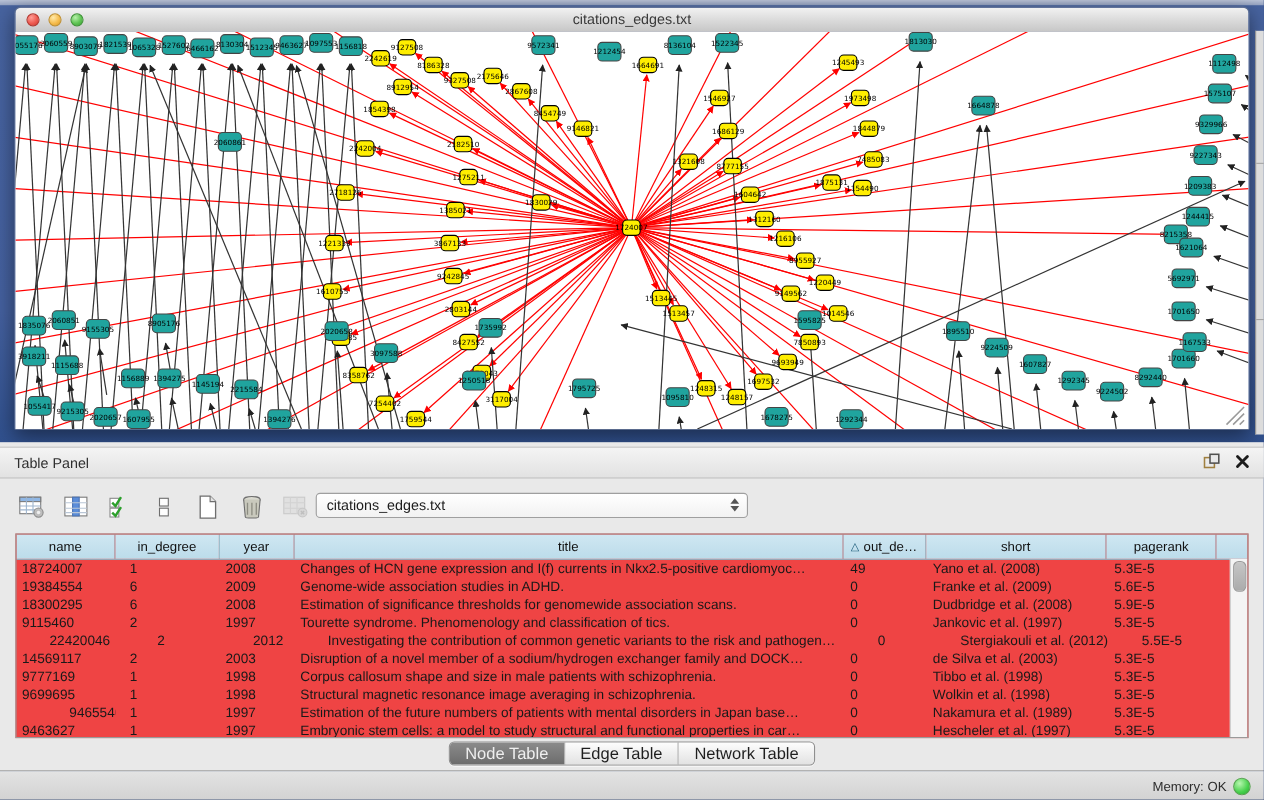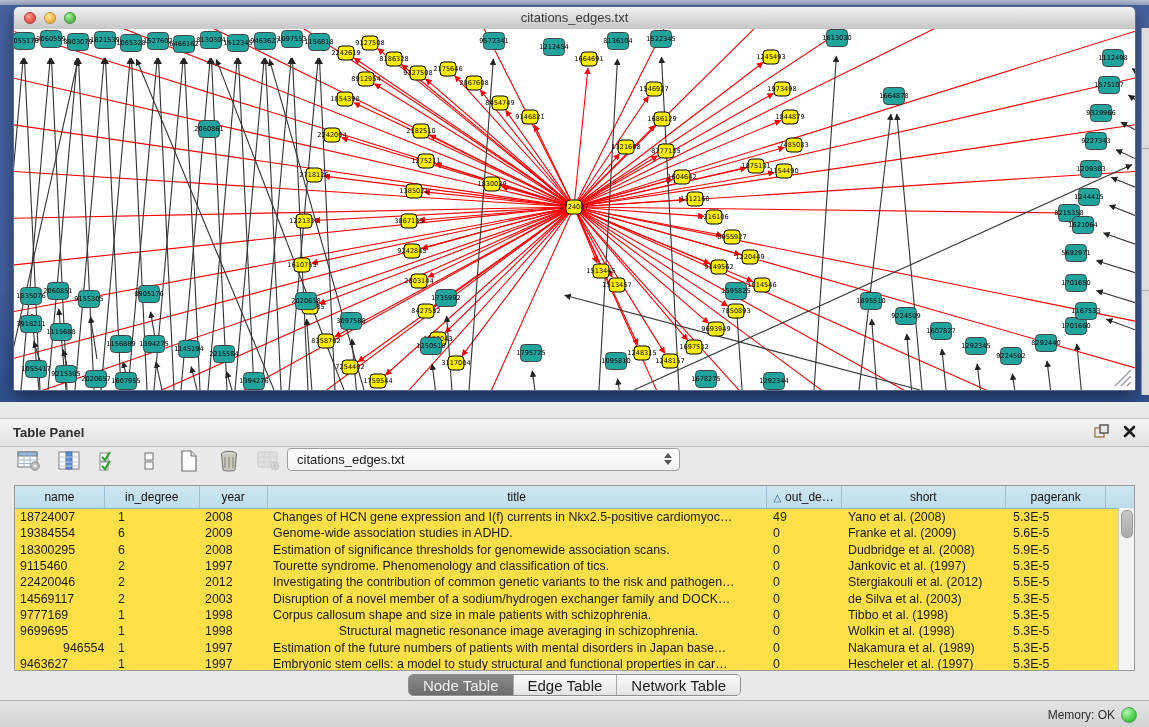--- a/index.html
+++ b/index.html
@@ -28,41 +28,41 @@
   .graph-area svg{display:block;}
   .resize-grip{position:absolute;right:2px;bottom:2px;width:22px;height:22px;}
 
   
   .right-sliver{position:absolute;left:1141px;top:28px;width:8px;height:367px;
     background:#dcdcdc;border-left:1px solid #8f8f8f;}
   .right-sliver .hline{position:absolute;left:0;width:100%;height:1px;background:#a5a5a5;}
 
   
   .table-panel{position:absolute;left:0;top:402px;width:100%;height:298px;background:#e9e9e9;}
-  .panel-header{position:absolute;left:0;top:16px;width:100%;height:27px;
+  .panel-header{position:absolute;left:0;top:4px;width:100%;height:27px;
     background:linear-gradient(180deg,#f4f4f4 0,#e2e2e2 100%);
-    border-top:1px solid #c5c5c5;border-bottom:1px solid #c0c0c0;font-weight:bold;}
+    border-top:1px solid #c5c5c5;border-bottom:1px solid #c0c0c0;}
   .panel-header .panel-title{position:absolute;left:13px;top:6px;font-size:13px;color:#2e2e2e;}
   .panel-header .hdr-icons{position:absolute;right:12px;top:4px;display:flex;gap:12px;align-items:center;}
 
   .toolbar{position:absolute;left:16px;top:44px;height:30px;display:flex;align-items:center;gap:14px;}
   .tb-icon{width:26px;height:26px;display:flex;align-items:center;justify-content:center;}
   .tb-icon.disabled{opacity:.45;}
   .fx{font-family:"DejaVu Serif", serif;font-style:italic;font-weight:bold;font-size:15px;color:#1d1d1d;}
   .net-select{position:absolute;left:287px;top:46px;width:393px;height:23px;box-sizing:border-box;
     background:linear-gradient(180deg,#ffffff 0,#f2f2f2 100%);
     border:1px solid #9f9f9f;border-radius:4px;font-size:13px;color:#1b1b1b;
     display:flex;align-items:center;padding-left:9px;}
   .net-select .stepper{position:absolute;right:7px;top:4px;display:flex;flex-direction:column;gap:2px;}
   .net-select .stepper i{display:block;width:0;height:0;border-left:4px solid transparent;border-right:4px solid transparent;}
   .net-select .stepper .up{border-bottom:5px solid #555;}
   .net-select .stepper .down{border-top:5px solid #555;}
 
   
-  .table-wrap{position:absolute;left:14px;top:83px;width:1121px;height:186px;background:#fde047;
+  .table-wrap{position:absolute;left:14px;top:83px;width:1121px;height:186px;background:#ef4444;
     border:1px solid #9a9a9a;box-sizing:border-box;overflow:hidden;}
   .thead{display:flex;height:22px;border-bottom:1px solid #8fb2c3;}
   .th{box-sizing:border-box;background:linear-gradient(180deg,#cfe7f2 0,#bcdcea 100%);
     border-right:1px solid #9dbecd;font-size:12px;color:#111;display:flex;
     align-items:center;justify-content:center;gap:4px;overflow:hidden;white-space:nowrap;}
   .th .sort{font-size:10px;color:#1a5a78;}
   .tbody .tr{display:flex;height:16.3px;align-items:center;}
   .td{box-sizing:border-box;padding:0 4px 0 5px;font-size:12.4px;color:#191919;
     overflow:hidden;white-space:nowrap;}
   .vscroll{position:absolute;right:0;top:22px;bottom:0;width:15px;background:#f4f4f4;border-left:1px solid #cccccc;}
@@ -881,21 +881,21 @@
           <div class="tr">
             <div class="td" style="width: 90px;">9115460</div>
             <div class="td" style="width: 95px; padding-left: 13px;">2</div>
             <div class="td" style="width: 68px;">1997</div>
             <div class="td" style="width: 500px;">Tourette syndrome. Phenomenology and classification of tics.</div>
             <div class="td" style="width: 75px;">0</div>
             <div class="td" style="width: 165px;">Jankovic et al. (1997)</div>
             <div class="td" style="width: 100px;">5.3E-5</div>
           </div>
           <div class="tr">
-            <div class="td" style="width: 90px;">22420046</div>
+            <div class="td" style="width: 90px; margin-left: 25px;">22420046</div>
             <div class="td" style="width: 95px; padding-left: 13px;">2</div>
             <div class="td" style="width: 68px;">2012</div>
             <div class="td" style="width: 500px;">Investigating the contribution of common genetic variants to the risk and pathogen…</div>
             <div class="td" style="width: 75px;">0</div>
             <div class="td" style="width: 165px;">Stergiakouli et al. (2012)</div>
             <div class="td" style="width: 100px;">5.5E-5</div>
           </div>
           <div class="tr">
             <div class="td" style="width: 90px;">14569117</div>
             <div class="td" style="width: 95px; padding-left: 13px;">2</div>
@@ -911,21 +911,21 @@
             <div class="td" style="width: 68px;">1998</div>
             <div class="td" style="width: 500px;">Corpus callosum shape and size in male patients with schizophrenia.</div>
             <div class="td" style="width: 75px;">0</div>
             <div class="td" style="width: 165px;">Tibbo et al. (1998)</div>
             <div class="td" style="width: 100px;">5.3E-5</div>
           </div>
           <div class="tr">
             <div class="td" style="width: 90px;">9699695</div>
             <div class="td" style="width: 95px; padding-left: 13px;">1</div>
             <div class="td" style="width: 68px;">1998</div>
-            <div class="td" style="width: 500px; text-align: center;">Structural magnetic resonance image averaging in schizophrenia.</div>
+            <div class="td" style="width: 500px;">Structural magnetic resonance image averaging in schizophrenia.</div>
             <div class="td" style="width: 75px;">0</div>
             <div class="td" style="width: 165px;">Wolkin et al. (1998)</div>
             <div class="td" style="width: 100px;">5.3E-5</div>
           </div>
           <div class="tr">
             <div class="td" style="width: 90px; padding-left: 48px;">9465546</div>
             <div class="td" style="width: 95px; padding-left: 13px;">1</div>
             <div class="td" style="width: 68px;">1997</div>
             <div class="td" style="width: 500px;">Estimation of the future numbers of patients with mental disorders in Japan base…</div>
             <div class="td" style="width: 75px;">0</div>

